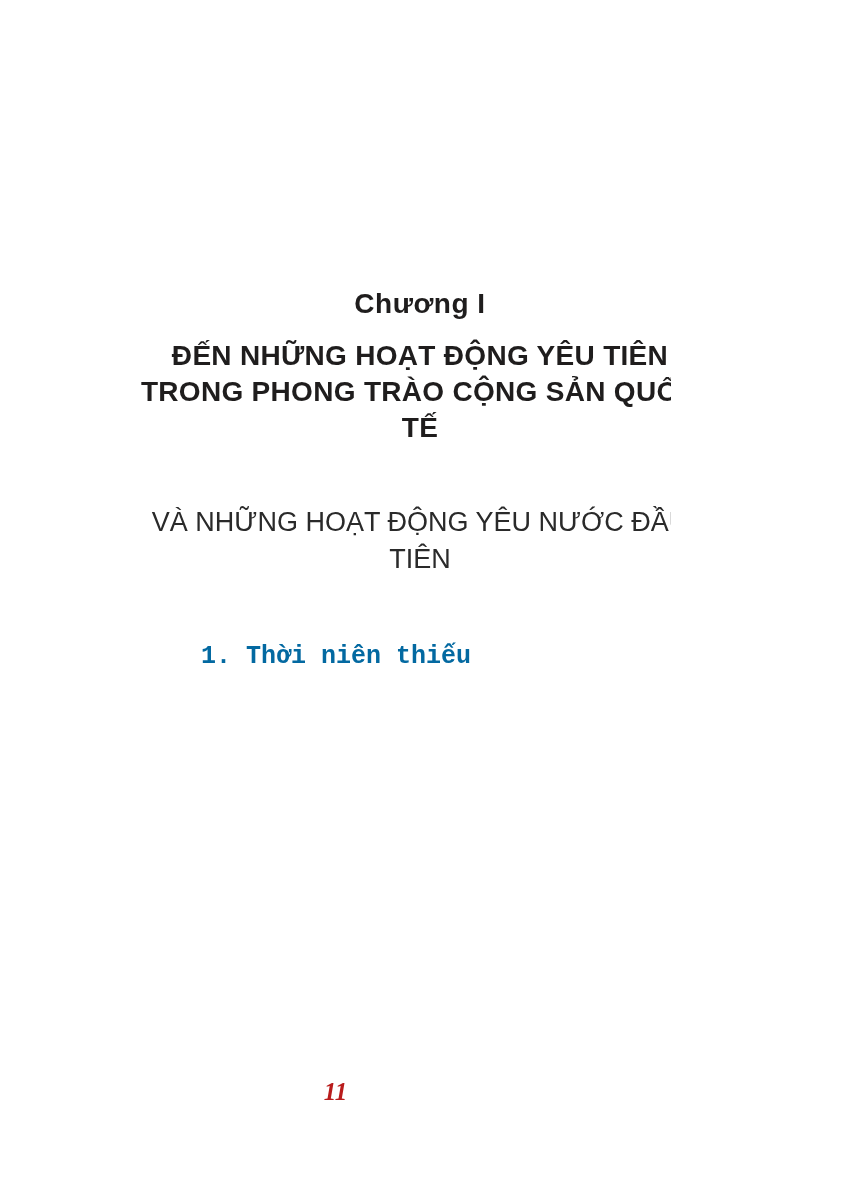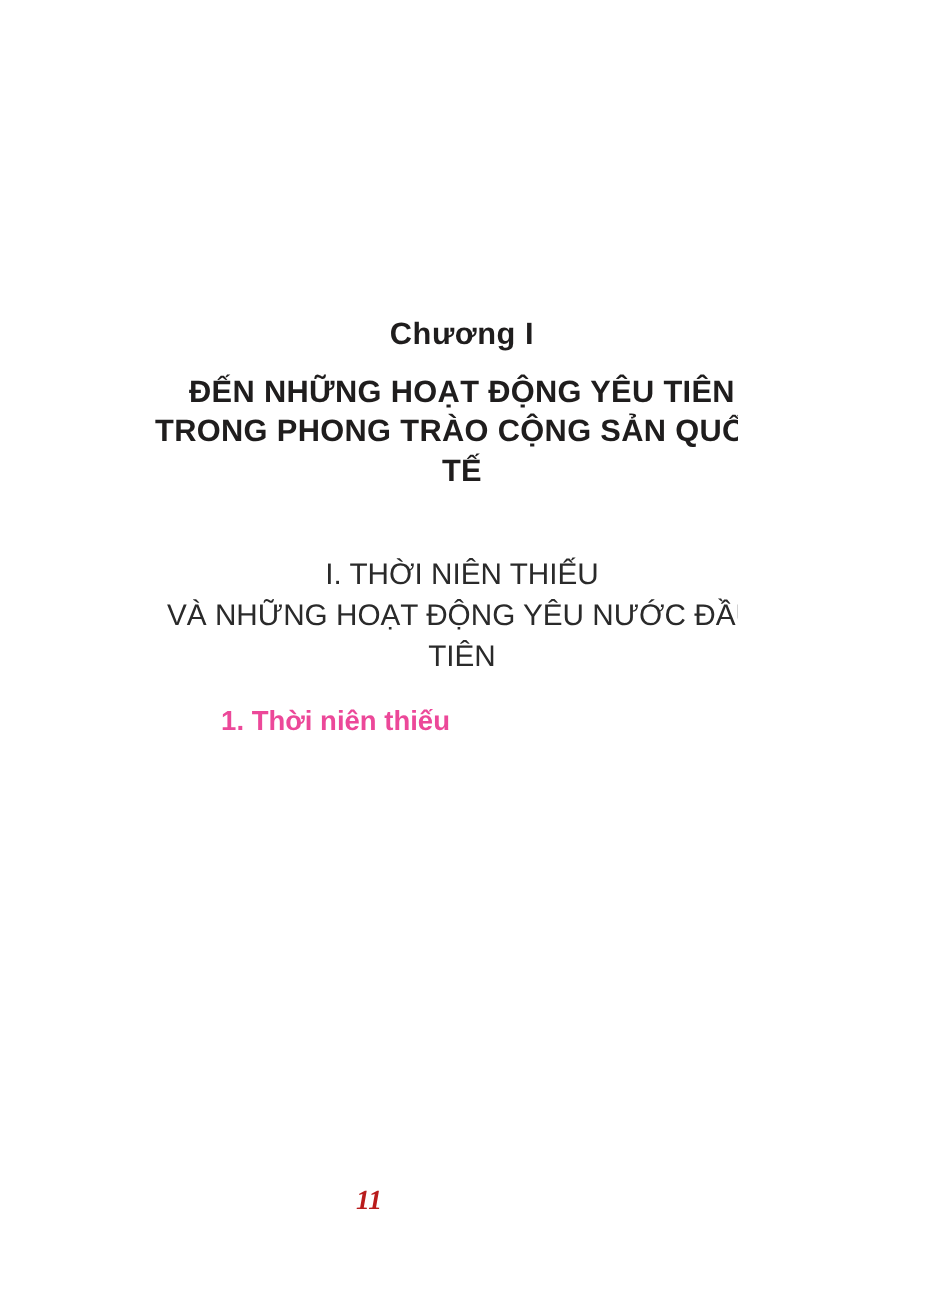--- a/index.html
+++ b/index.html
@@ -56,24 +56,24 @@
     font-family: "Liberation Sans", sans-serif;
     font-weight: 400;
     font-size: 27px;
     line-height: 37px;
     color: #2a2a2a;
   }
   .subsection-heading {
     position: absolute;
     top: 642px;
     left: 42px;
-    font-family: Liberation Sans, sans-serif;
+    font-family: Liberation Mono, monospace;
     font-weight: 700;
     font-size: 25px;
-    color: #ec4899;
+    color: #0369a1;
   }
   .body-text {
     position: absolute;
     top: 678px;
     left: 0;
     width: 100%;
     font-family: "Liberation Serif", serif;
     font-size: 27px;
     line-height: 36px;
     text-align: justify;
@@ -103,21 +103,20 @@
   <div class="text-column">
 
     <div class="chapter-label">Chương I</div>
 
     <div class="chapter-title">
       <div>ĐẾN NHỮNG HOẠT ĐỘNG YÊU TIÊN</div>
       <div>TRONG PHONG TRÀO CỘNG SẢN QUỐC TẾ</div>
     </div>
 
     <div class="section-heading">
-      <div>I. THỜI NIÊN THIẾU</div>
       <div>VÀ NHỮNG HOẠT ĐỘNG YÊU NƯỚC ĐẦU TIÊN</div>
     </div>
 
     <div class="subsection-heading">1. Thời niên thiếu</div>
 
     <div class="body-text">
     </div>
 
   </div>
 

